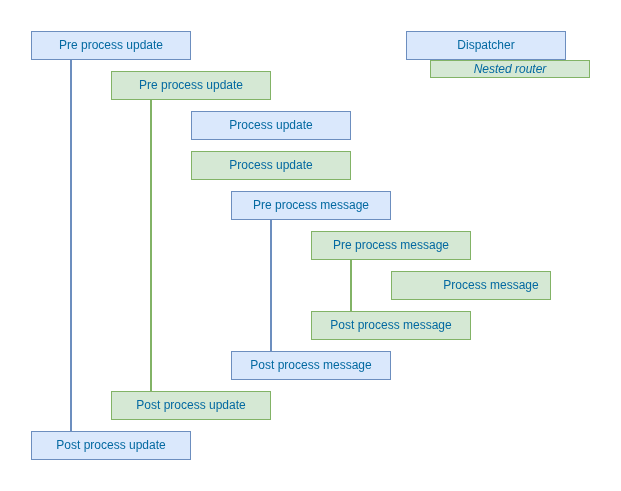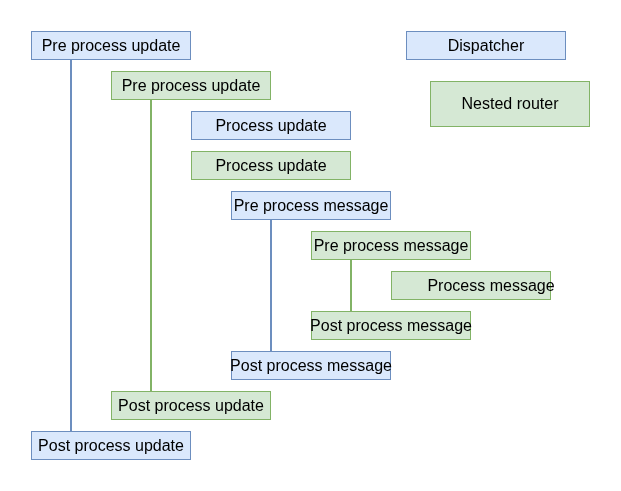--- a/index.html
+++ b/index.html
@@ -15,23 +15,23 @@
     overflow: hidden;
     font-family: "Liberation Sans", sans-serif;
   }
   .node {
     position: absolute;
     box-sizing: border-box;
     border: 1px solid #000;
     display: flex;
     align-items: center;
     justify-content: center;
-    font-size: 16px;
+    font-size: 12px;
     line-height: 1.2;
-    color: #000000;
+    color: #0369a1;
     white-space: nowrap;
     cursor: default;
   }
   .node.blue {
     background: var(--blue-fill, #dae8fc);
     border-color: var(--blue-stroke, #6c8ebf);
   }
   .node.green {
     background: var(--green-fill, #d5e8d4);
     border-color: var(--green-stroke, #82b366);
@@ -50,21 +50,21 @@
     <div class="connector blue" style="left: 70px; top: 60px; height: 371px;"></div>
     <div class="connector green" style="left: 150px; top: 100px; height: 291px;"></div>
     <div class="connector blue" style="left: 270px; top: 220px; height: 131px;"></div>
     <div class="connector green" style="left: 350px; top: 260px; height: 51px;"></div>
     <div class="node blue" style="left: 31px; top: 31px; width: 160px; height: 29px;">
       <span>Pre process update</span>
     </div>
     <div class="node blue" style="left: 406px; top: 31px; width: 160px; height: 29px;">
       <span>Dispatcher</span>
     </div>
-    <div class="node green" style="left: 430px; top: 81px; width: 160px; height: 46px;">
+    <div class="node green" style="left: 430px; top: 60px; width: 160px; height: 18px; font-style: italic;">
       <span>Nested router</span>
     </div>
     <div class="node green" style="left: 111px; top: 71px; width: 160px; height: 29px;">
       <span>Pre process update</span>
     </div>
     <div class="node blue" style="left: 191px; top: 111px; width: 160px; height: 29px;">
       <span>Process update</span>
     </div>
     <div class="node green" style="left: 191px; top: 151px; width: 160px; height: 29px;">
       <span>Process update</span>

